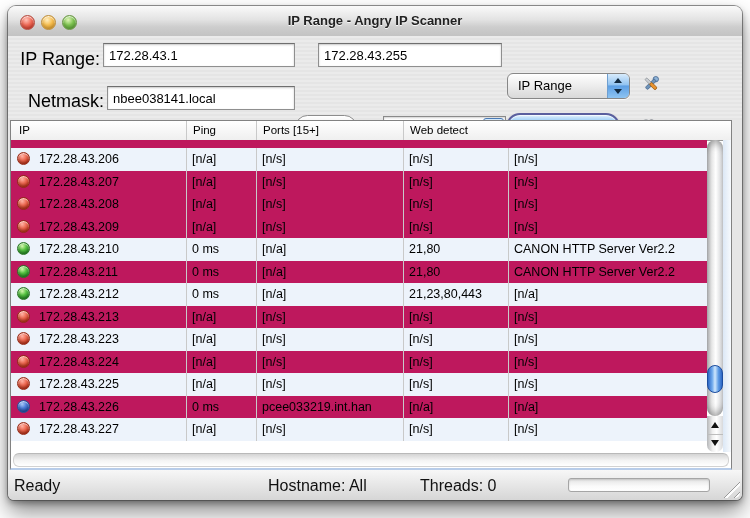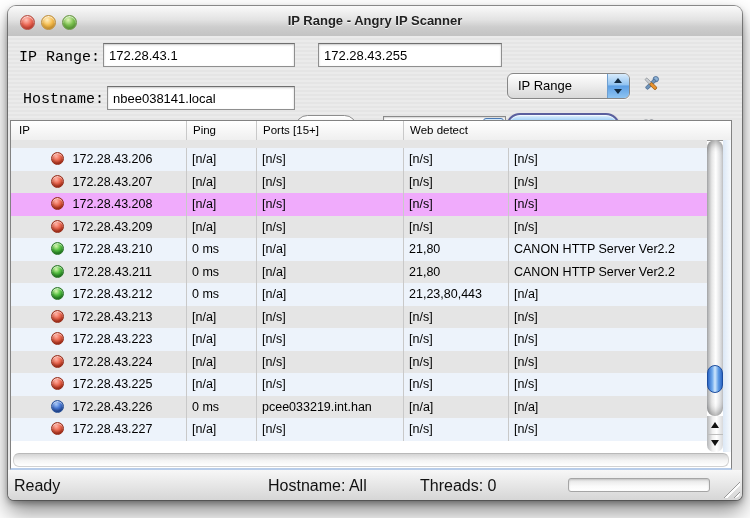--- a/index.html
+++ b/index.html
@@ -19,21 +19,21 @@
     font-weight:bold;color:#222;text-shadow:0 1px 0 rgba(255,255,255,.8);}
   .lights{position:absolute;left:12px;top:9px;display:flex;gap:6px;}
   .light{width:13px;height:13px;border-radius:50%;box-shadow:inset 0 1px 1px rgba(255,255,255,.8), inset 0 -2px 3px rgba(0,0,0,.18);}
   .light.red{background:radial-gradient(circle at 40% 30%, #ffc2b8, #ef6a57 45%, #cf3a2a 85%);border:1px solid #b34b40;}
   .light.yellow{background:radial-gradient(circle at 40% 30%, #ffeec0, #f6bd4e 45%, #dd9d2f 85%);border:1px solid #bd8d39;}
   .light.green{background:radial-gradient(circle at 40% 30%, #e0f5b8, #7cc24f 45%, #5da23a 85%);border:1px solid #699544;}
 
   
   .toolbar{position:absolute;left:0;top:30px;right:0;height:84px;
     background:repeating-linear-gradient(180deg,#ebebeb 0 2px,#e5e5e5 2px 4px);}
-  .lbl{position:absolute;font-size:15px;color:#000;text-align:right;font-family:Liberation Mono, monospace;}
+  .lbl{position:absolute;font-size:18px;color:#000;text-align:right;}
   .field{position:absolute;height:22px;border:1px solid #8f8f8f;border-top-color:#6f6f6f;
     background:#fff;font-family:"Liberation Sans",sans-serif;font-size:13px;color:#000;
     padding:0 5px;box-shadow:inset 0 1px 2px rgba(0,0,0,.22);box-sizing:content-box;}
 
   
   .popup{position:absolute;left:499px;top:37px;width:121px;height:24px;border:1px solid #878787;
     border-radius:6px;background:linear-gradient(180deg,#ffffff,#ececec 50%,#d9d9d9);
     box-shadow:0 1px 1px rgba(255,255,255,.8), inset 0 1px 0 #fff;cursor:default;text-align:center;}
   .popup .ptext{position:absolute;left:10px;top:4px;font-size:13px;color:#000;}
   .popup .pcap{position:absolute;right:0;top:0;bottom:0;width:21px;border-radius:0 5px 5px 0;
@@ -69,25 +69,25 @@
     border:1px solid #828282;border-bottom:2px solid #b7cce9;box-sizing:border-box;background:#fff;}
   .thead{position:absolute;left:0;top:0;right:0;height:19px;display:grid;
     grid-template-columns:175px 70px 147px 105px 1fr;
     background:linear-gradient(180deg,#ffffff,#efefef);border-bottom:1px solid #9a9a9a;
     font-size:11.5px;color:#000;line-height:18px;}
   .thead .hcell{padding-left:6px;overflow:hidden;white-space:nowrap;}
   .thead .hcell:first-child{padding-left:8px;}
   .thead .hcell + .hcell{border-left:1px solid #c9c9c9;}
 
   .tbody{position:absolute;left:0;top:19px;width:696px;overflow:hidden;}
-  .trow{display:grid;grid-template-columns:175px 70px 147px 105px 1fr;height:22.5px;background:#e5e5e5;}
+  .trow{display:grid;grid-template-columns:175px 70px 147px 105px 1fr;height:22.5px;background:#be185d;}
   .tbody .trow:nth-child(even){background:#edf3fb;}
-  .tbody .trow.sel{background:#f0abfc;}
+  .tbody .trow.sel{background:#be185d;}
   .trow .cell{font-size:12.5px;color:#000;line-height:22.5px;overflow:hidden;white-space:nowrap;padding-left:5px;}
-  .trow .cell.c0{padding-left:0;text-align:center;}
+  .trow .cell.c0{padding-left:0;}
   .trow .cell + .cell{border-left:1px solid #c9c9c9;}
   .trow.partial{height:8px;overflow:hidden;}
 
   .ball{display:inline-block;width:13px;height:13px;border-radius:50%;margin:0 9px 0 6px;
     vertical-align:-2px;box-shadow:inset 0 1px 1px rgba(255,255,255,.65), inset 0 -2px 3px rgba(0,0,0,.3);}
   .s-red .ball{background:radial-gradient(circle at 38% 28%, #ffb3a6, #ee6b53 40%, #cd3318 80%, #a02008);border:1px solid #932b18;box-sizing:border-box;}
   .s-green .ball{background:radial-gradient(circle at 38% 28%, #d6f5ae, #57c443 40%, #259326 80%, #146b16);border:1px solid #2a7426;box-sizing:border-box;}
   .s-blue .ball{background:radial-gradient(circle at 38% 28%, #a9c9f6, #4b7cd9 40%, #2350ad 80%, #163a85);border:1px solid #264f96;box-sizing:border-box;}
 
   
@@ -155,21 +155,21 @@
       </div>
       <button class="icon-btn" style="left:632px;top:39px;">
         <svg width="20" height="18" viewBox="0 0 20 18">
           <circle cx="14.8" cy="4.2" r="2.7" fill="#8fb4d8" stroke="#41618a" stroke-width="0.8"></circle>
           <rect x="8.4" y="3" width="3.2" height="12.5" rx="1.2" fill="#6f93b8" stroke="#41618a" stroke-width="0.7" transform="rotate(45 10 9)"></rect>
           <rect x="8.8" y="1.5" width="2.6" height="7" rx="1" fill="#c9cdd2" stroke="#7d838a" stroke-width="0.6" transform="rotate(-45 10 9)"></rect>
           <rect x="8.5" y="8" width="3.2" height="8.2" rx="1.5" fill="#e8932f" stroke="#9c5c12" stroke-width="0.8" transform="rotate(-45 10 9)"></rect>
         </svg>
       </button>
 
-      <div class="lbl" style="left:8px;top:55px;width:88px;">Hostname:</div>
+      <div class="lbl" style="left:8px;top:55px;width:88px;">Netmask:</div>
       <input class="field" style="left: 99px; top: 50px; width: 176px;" value="nbee038141.local">
 
       <button class="btn-ip">
         <svg width="11" height="12" viewBox="0 0 11 12">
           <path d="M5.5 0.8 L10.2 6 H7.6 V11 H3.4 V6 H0.8 Z" fill="#41c13d" stroke="#1d7c1f" stroke-width="0.9"></path>
         </svg>
         <span>IP</span>
       </button>
 
       <div class="combo">

